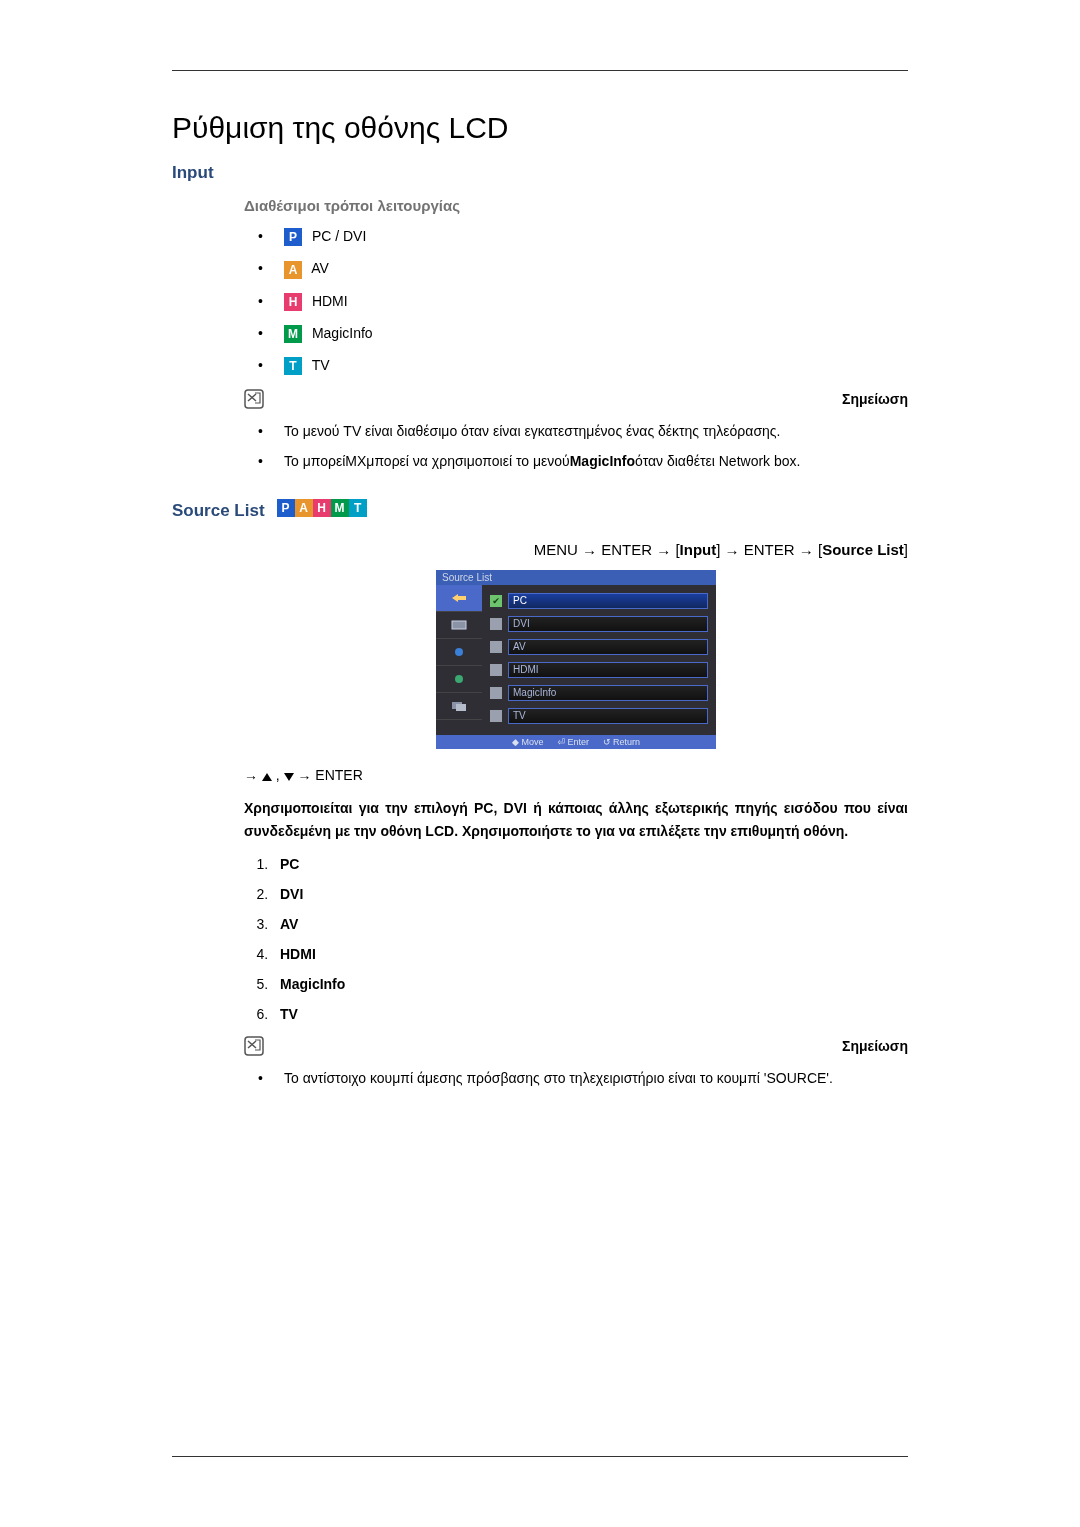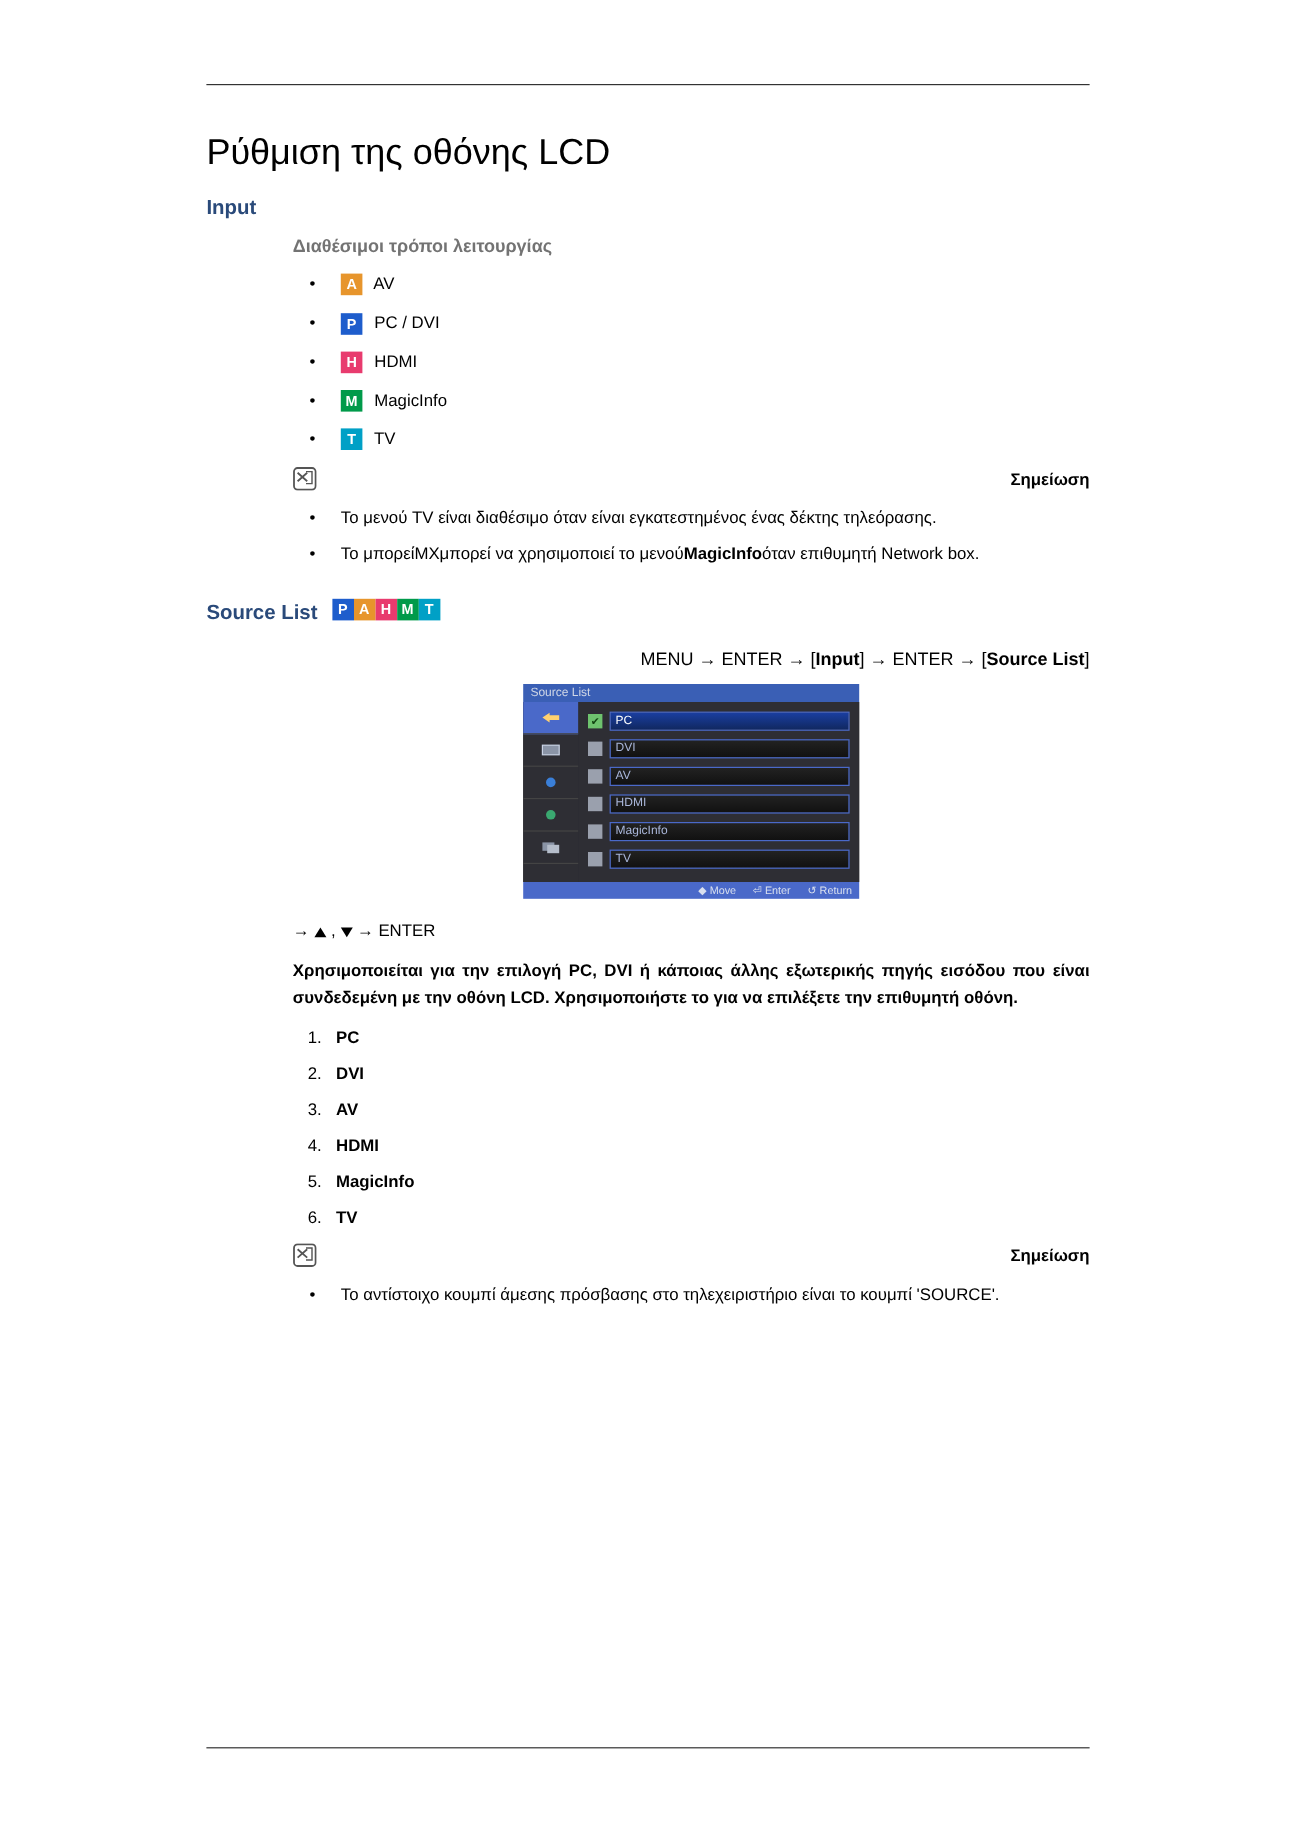--- a/index.html
+++ b/index.html
@@ -176,21 +176,21 @@
   .osd-field.sel {
     background: linear-gradient(#1a3ea0,#112860);
     color:#fff;
   }
   .osd-footer {
     background:#4a69c9;
     color:#d9e0ef;
     font-size:9px;
     padding:2px 6px;
     display:flex;
-    justify-content:flex-end;
+    justify-content:center;
     gap:14px;
   }
   .nav-line {
     font-size: 14px;
     margin: 18px 0 14px 0;
   }
   .tri-up, .tri-down {
     display:inline-block;
     width:0;height:0;
     border-left:5px solid transparent;
@@ -229,26 +229,26 @@
 
   <h1 class="title">Ρύθμιση της οθόνης LCD</h1>
 
   <h2 class="section">Input</h2>
 
   <div class="indent">
     <h3 class="subhead">Διαθέσιμοι τρόποι λειτουργίας</h3>
 
     <ul class="bullets">
       <li>
+        <span class="mode-icon ic-P">P</span>
+        <span>PC / DVI</span>
+      </li>
+      <li>
         <span class="mode-icon ic-A">A</span>
         <span>AV</span>
-      </li>
-      <li>
-        <span class="mode-icon ic-P">P</span>
-        <span>PC / DVI</span>
       </li>
       <li>
         <span class="mode-icon ic-H">H</span>
         <span>HDMI</span>
       </li>
       <li>
         <span class="mode-icon ic-M">M</span>
         <span>MagicInfo</span>
       </li>
       <li>
@@ -262,21 +262,21 @@
         <rect x="1" y="1" width="18" height="18" rx="3" fill="none" stroke="#555" stroke-width="1.5"></rect>
         <path d="M4 5 L12 12 M12 5 L4 12" stroke="#555" stroke-width="1.5" fill="none"></path>
         <path d="M11 4 L16 4 L16 14 L11 14" stroke="#555" stroke-width="1.2" fill="none"></path>
       </svg>
       <span>Σημείωση</span>
     </div>
 
     <ul class="bullets">
       <li>Το μενού TV είναι διαθέσιμο όταν είναι εγκατεστημένος ένας δέκτης τηλεόρασης.</li>
       <li>
-        <span>Το μπορεί</span><span>MX</span><span>μπορεί να χρησιμοποιεί το μενού</span><b>MagicInfo</b><span>όταν επιθυμητή Network box.</span>
+        <span>Το μπορεί</span><span>MX</span><span>μπορεί να χρησιμοποιεί το μενού</span><b>MagicInfo</b><span>όταν διαθέτει Network box.</span>
       </li>
     </ul>
   </div>
 
   <div class="section-row">
     <h2 class="section" style="margin-right:6px;">Source List</h2>
     <span class="mode-strip">
       <span class="mode-icon ic-P">P</span>
       <span class="mode-icon ic-A">A</span>
       <span class="mode-icon ic-H">H</span>

